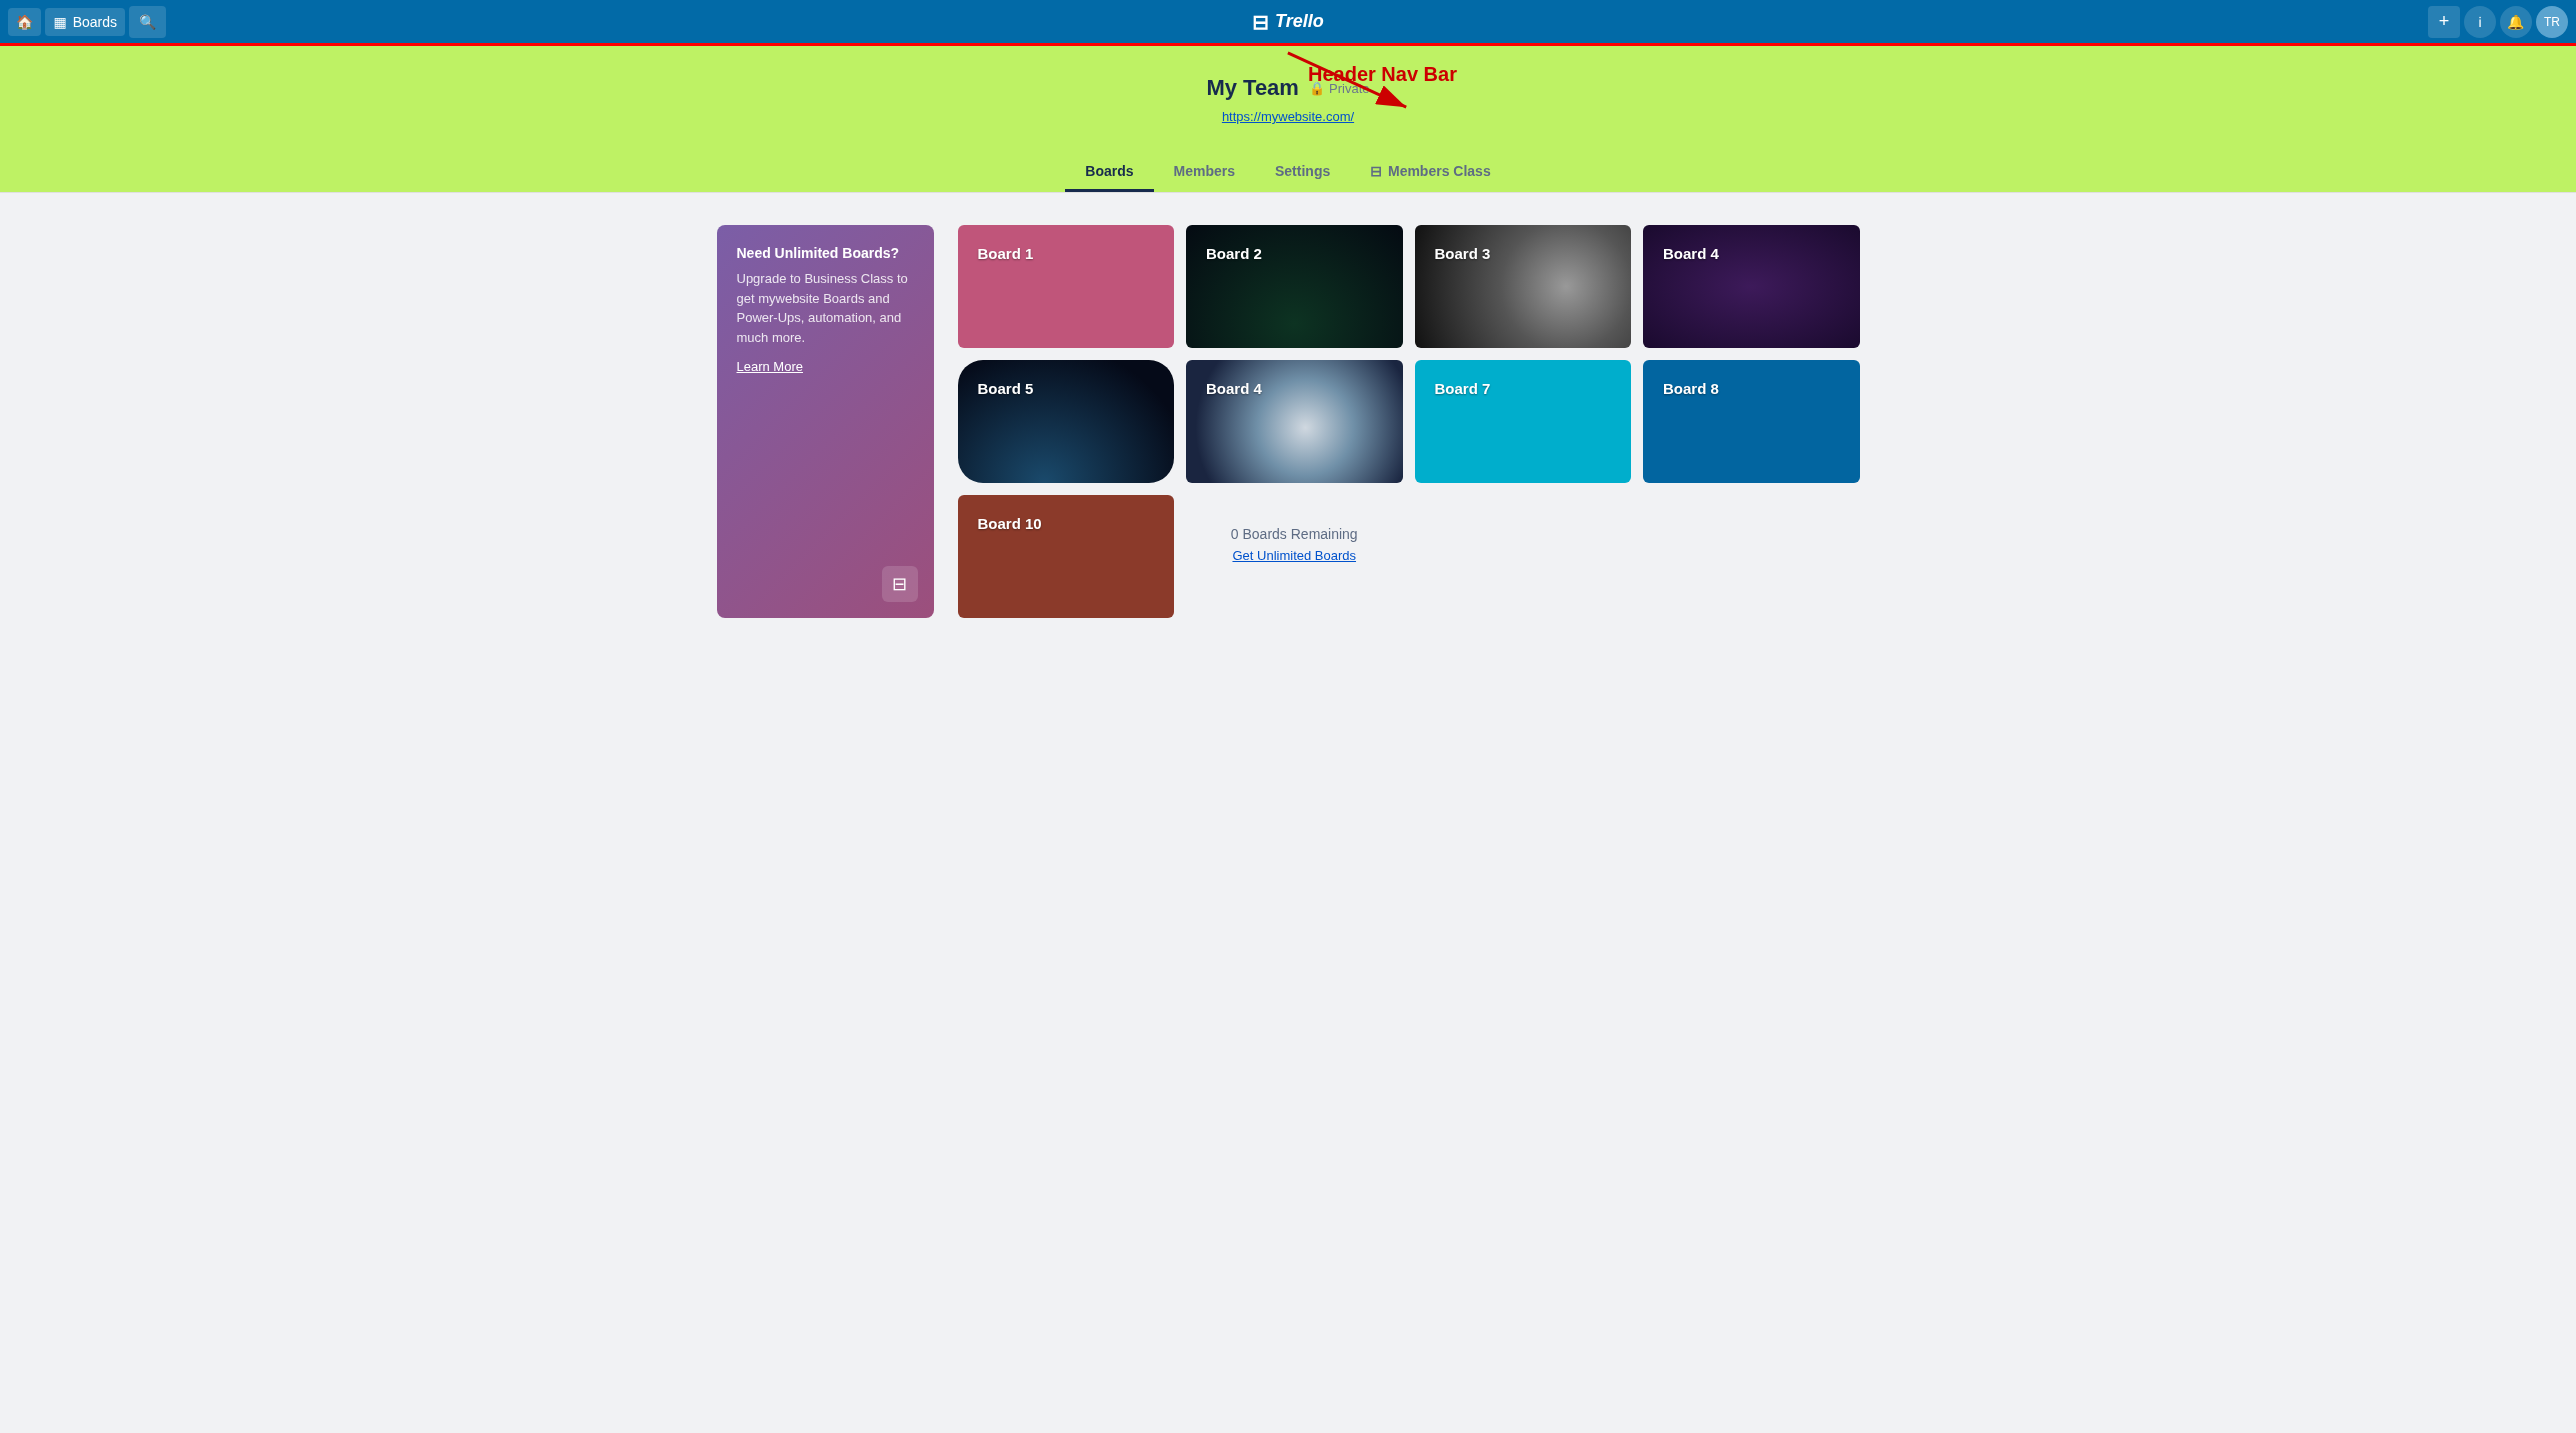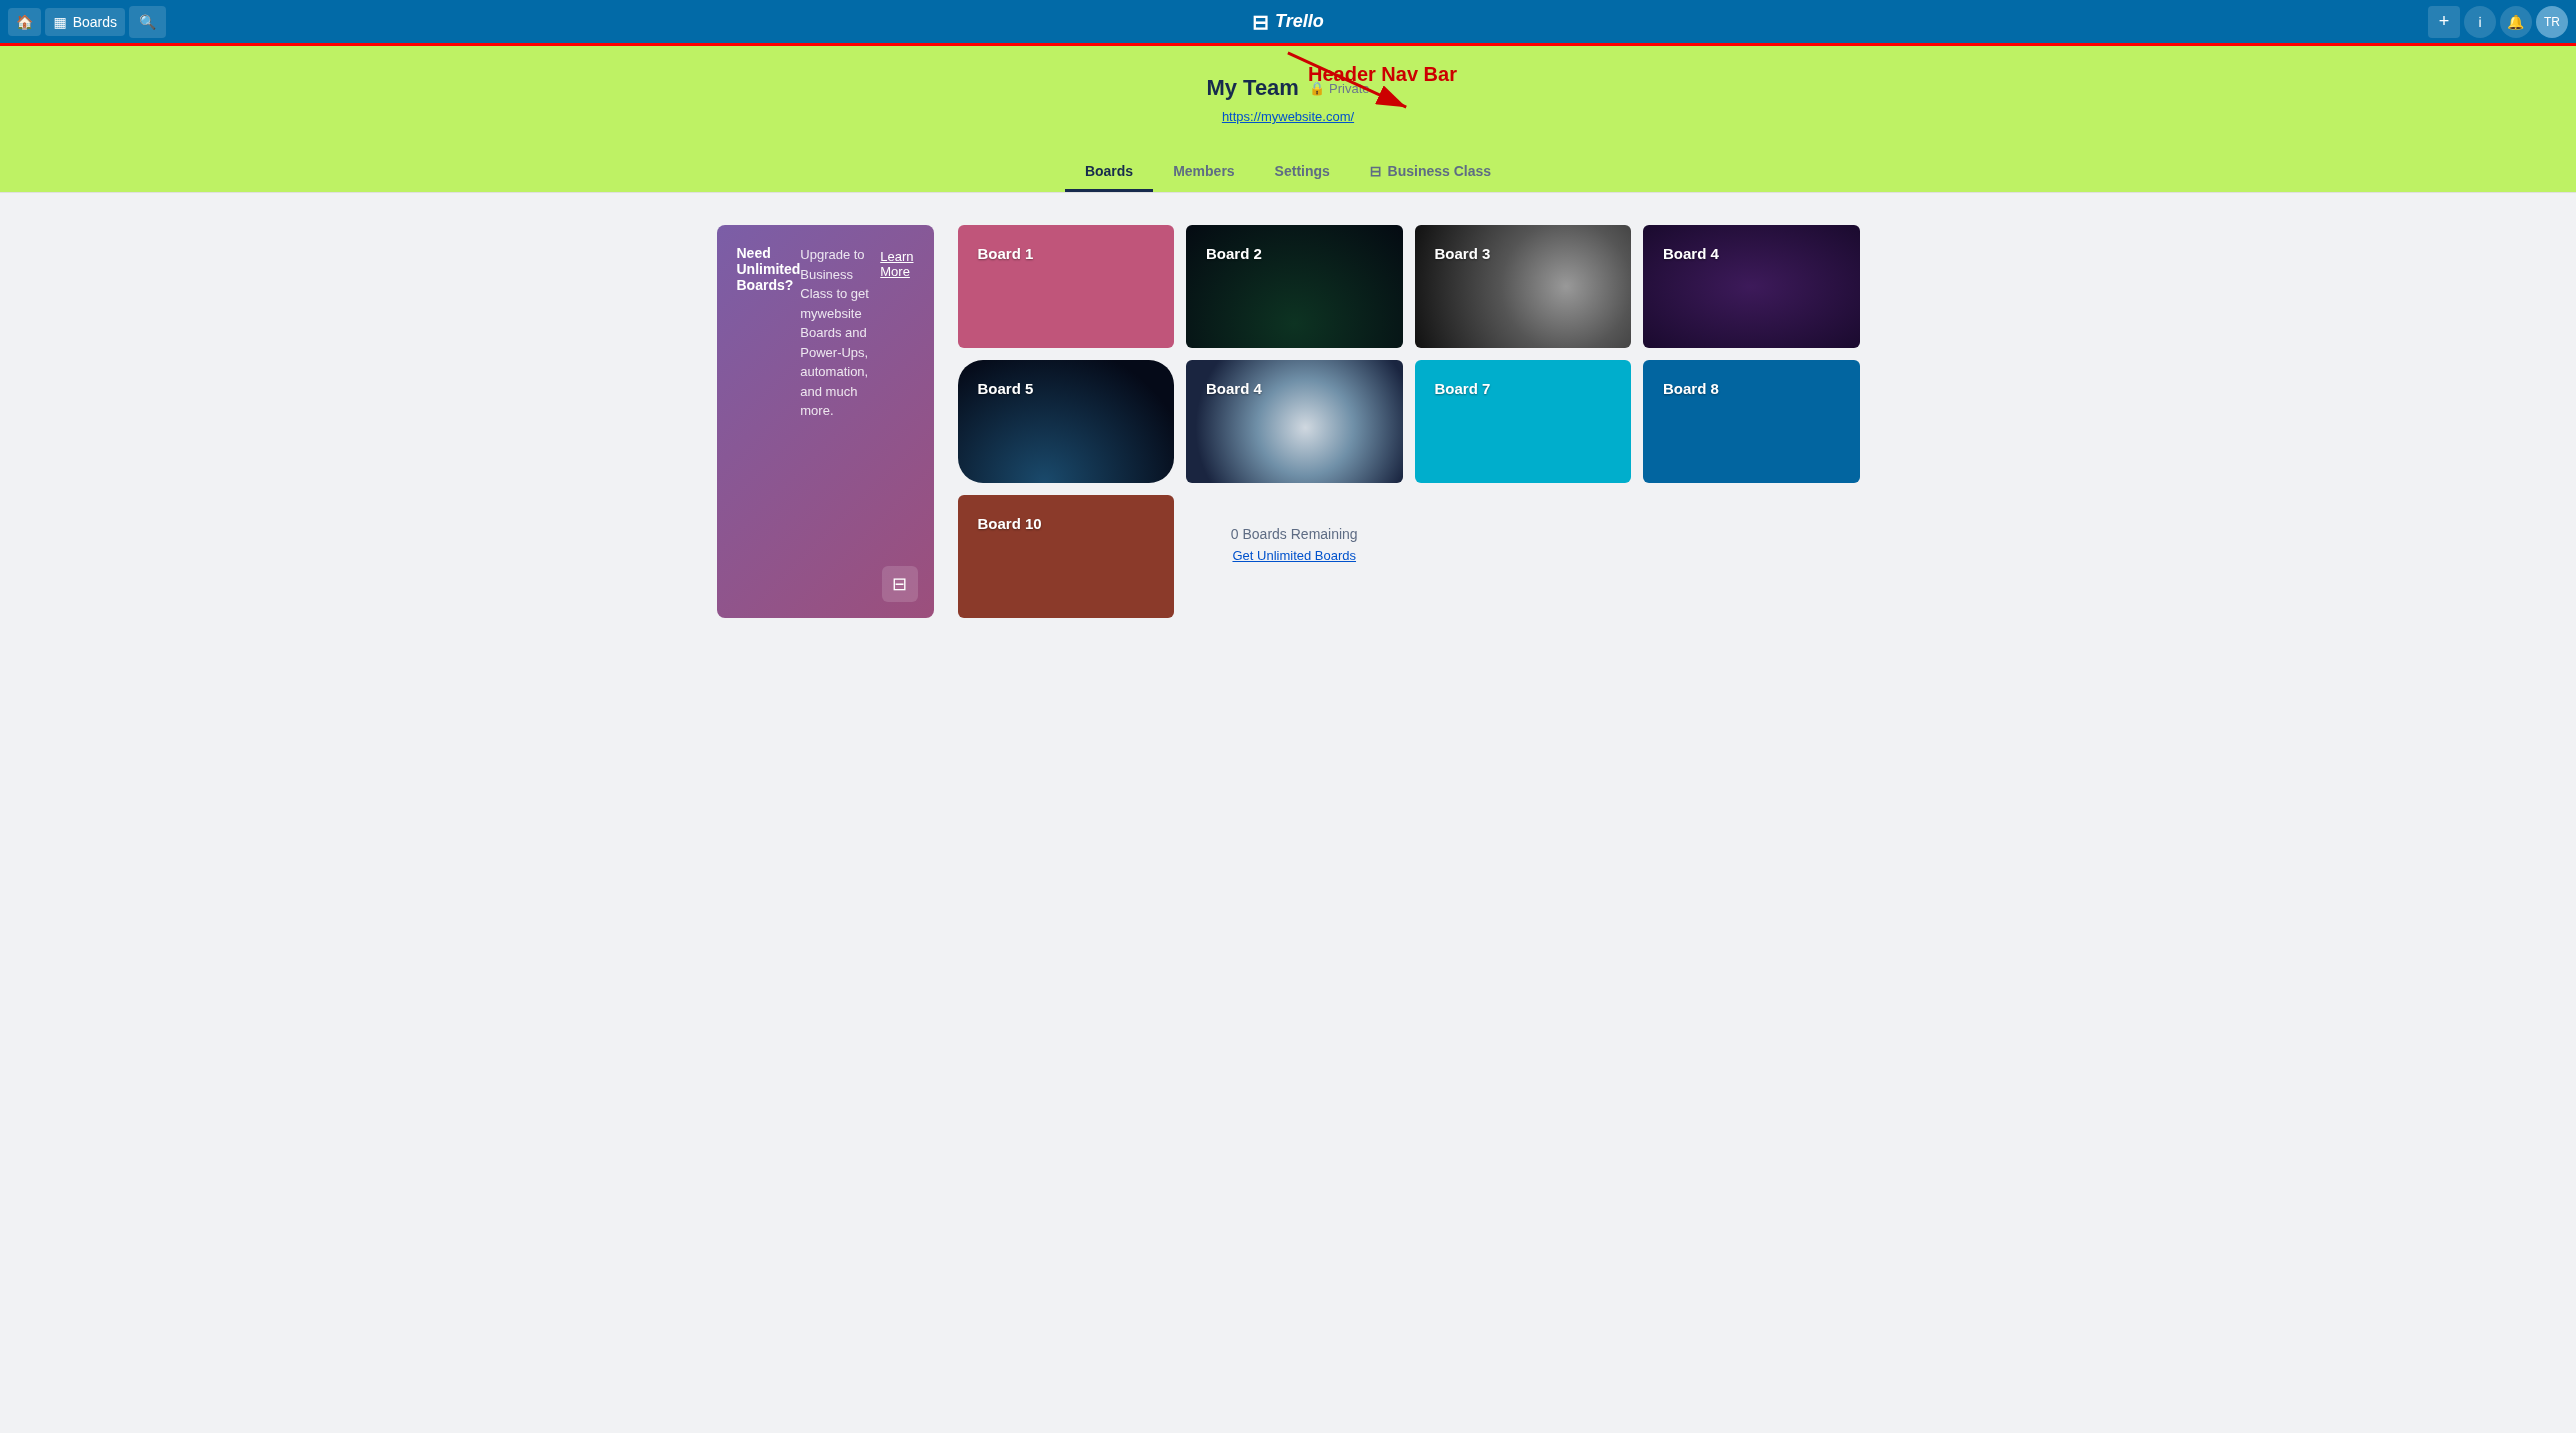--- a/index.html
+++ b/index.html
@@ -140,21 +140,22 @@
     
     .promo-card {
       background: linear-gradient(135deg, #7b5ea7, #9c4f7c);
       border-radius: 8px;
       padding: 20px;
       width: 217px;
       min-width: 217px;
       color: #fff;
       position: relative;
       display: flex;
-      flex-direction: row;
+      flex-direction: column;
+      gap: 8px;
     }
     .promo-title {
       font-size: 14px;
       font-weight: 700;
       color: #fff;
     }
     .promo-desc {
       font-size: 13px;
       color: rgba(255,255,255,0.85);
       line-height: 1.5;
@@ -318,21 +319,21 @@
       <span>Boards</span>
     </button>
     <button class="team-tab">
       <span>Members</span>
     </button>
     <button class="team-tab">
       <span>Settings</span>
     </button>
     <button class="team-tab">
       <span>⊟</span>
-      <span>Business Class</span>
+      <span>Members Class</span>
     </button>
   </div>
 </div>
 
 <div class="main-content">
 
   <div class="promo-card">
     <div class="promo-title">Need Unlimited Boards?</div>
     <div class="promo-desc">Upgrade to Business Class to get mywebsite Boards and Power-Ups, automation, and much more.</div>
     <a class="promo-learn">Learn More</a>

